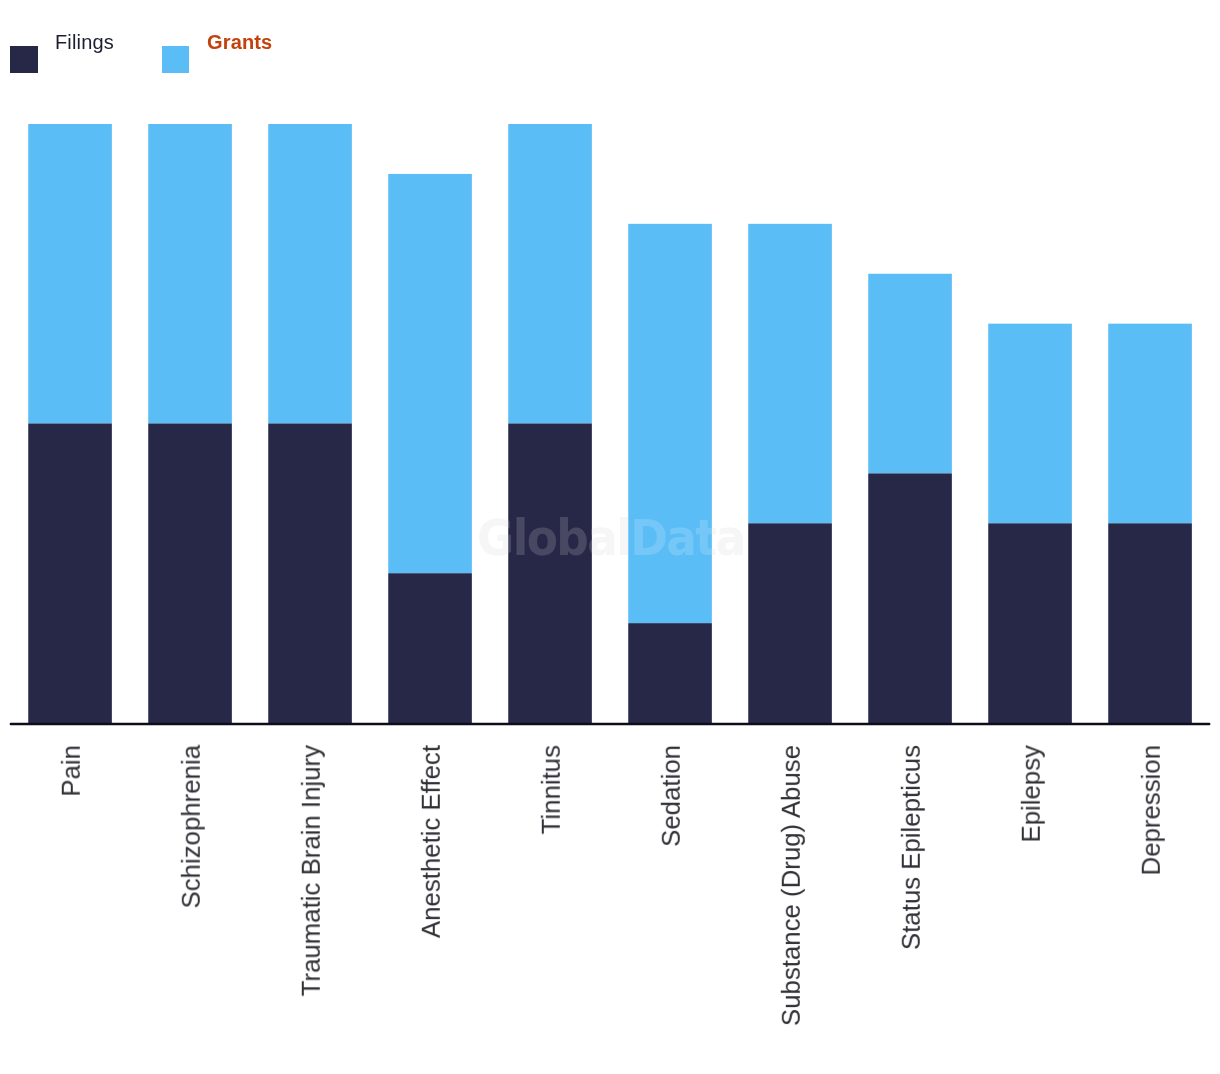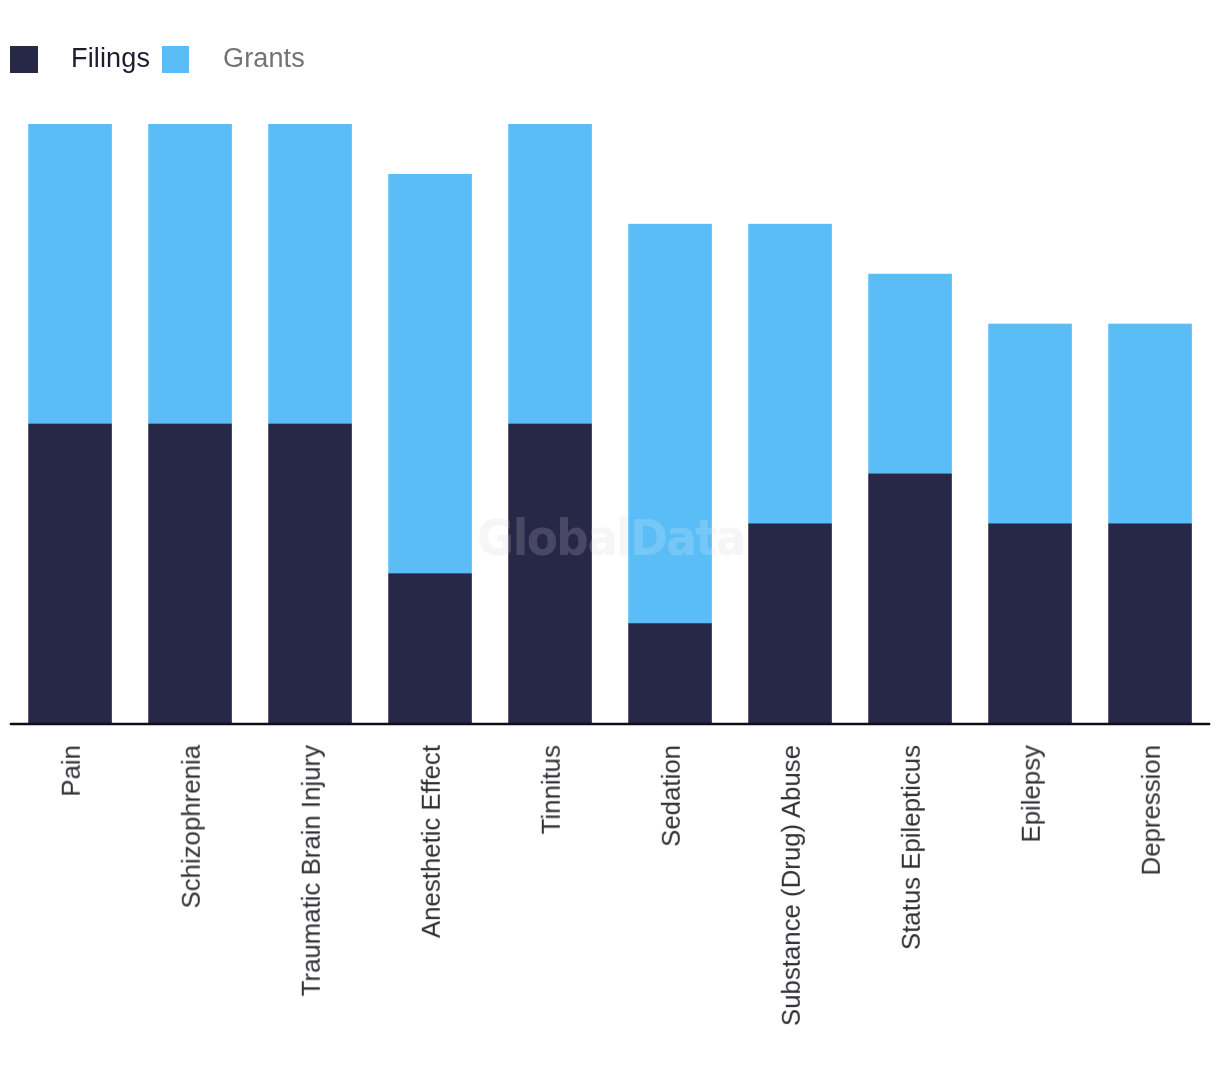--- a/index.html
+++ b/index.html
@@ -12,25 +12,24 @@
   #stage { position:relative; width:1220px; height:1074px; background:#ffffff; }
 
   
   #legend { position:absolute; left:0; top:0; width:1220px; height:120px; z-index:6; }
   .legend-item { position:absolute; top:0; }
   .legend-swatch {
     position:absolute; left:0; top:45.7px;
     width:27.4px; height:27.7px;
   }
   .legend-label {
-    position:absolute; top:43px; left:44.7px;
-    font-size:27px; line-height:normal;
+    position:absolute; top:31px; left:44.7px;
+    font-size:20px; line-height:normal;
     white-space:nowrap; letter-spacing:0.15px;
     will-change:transform;          
-    margin-left:16px;
   }
 
   
   #plot { position:absolute; left:0; top:0; width:1220px; height:1074px; z-index:1; }
 
   
   #xlabels { position:absolute; left:0; top:0; width:1220px; height:1074px; z-index:6; }
   .xtick {
     position:absolute;
     font-size:25.8px;
@@ -61,21 +60,21 @@
 
 <div id="stage" style="background: rgb(255, 255, 255);">
 
   <div id="legend">
     <div class="legend-item" style="left: 10.3px;">
       <span class="legend-swatch" style="background: rgb(39, 39, 71);"></span>
       <span class="legend-label" style="color: rgb(29, 29, 50);">Filings</span>
     </div>
     <div class="legend-item" style="left: 162.1px;">
       <span class="legend-swatch" style="background: rgb(91, 189, 245);"></span>
-      <span class="legend-label" style="color: #737373;">Grants</span>
+      <span class="legend-label" style="color: #c2410c; font-weight: bold;">Grants</span>
     </div>
   </div>
 
   <div id="watermark-back" class="watermark" style="color: rgb(245, 245, 245); left: 476.5px; top: 507.6px;">GlobalData</div>
 
   <svg id="plot" width="1220" height="1074" viewBox="0 0 1220 1074">
     <g id="bars">
         <g>
           <rect x="28.25" y="124.00" width="83.6" height="299.50" fill="#5bbdf5"></rect>
           <rect x="28.25" y="423.50" width="83.6" height="299.50" fill="#272747"></rect>

